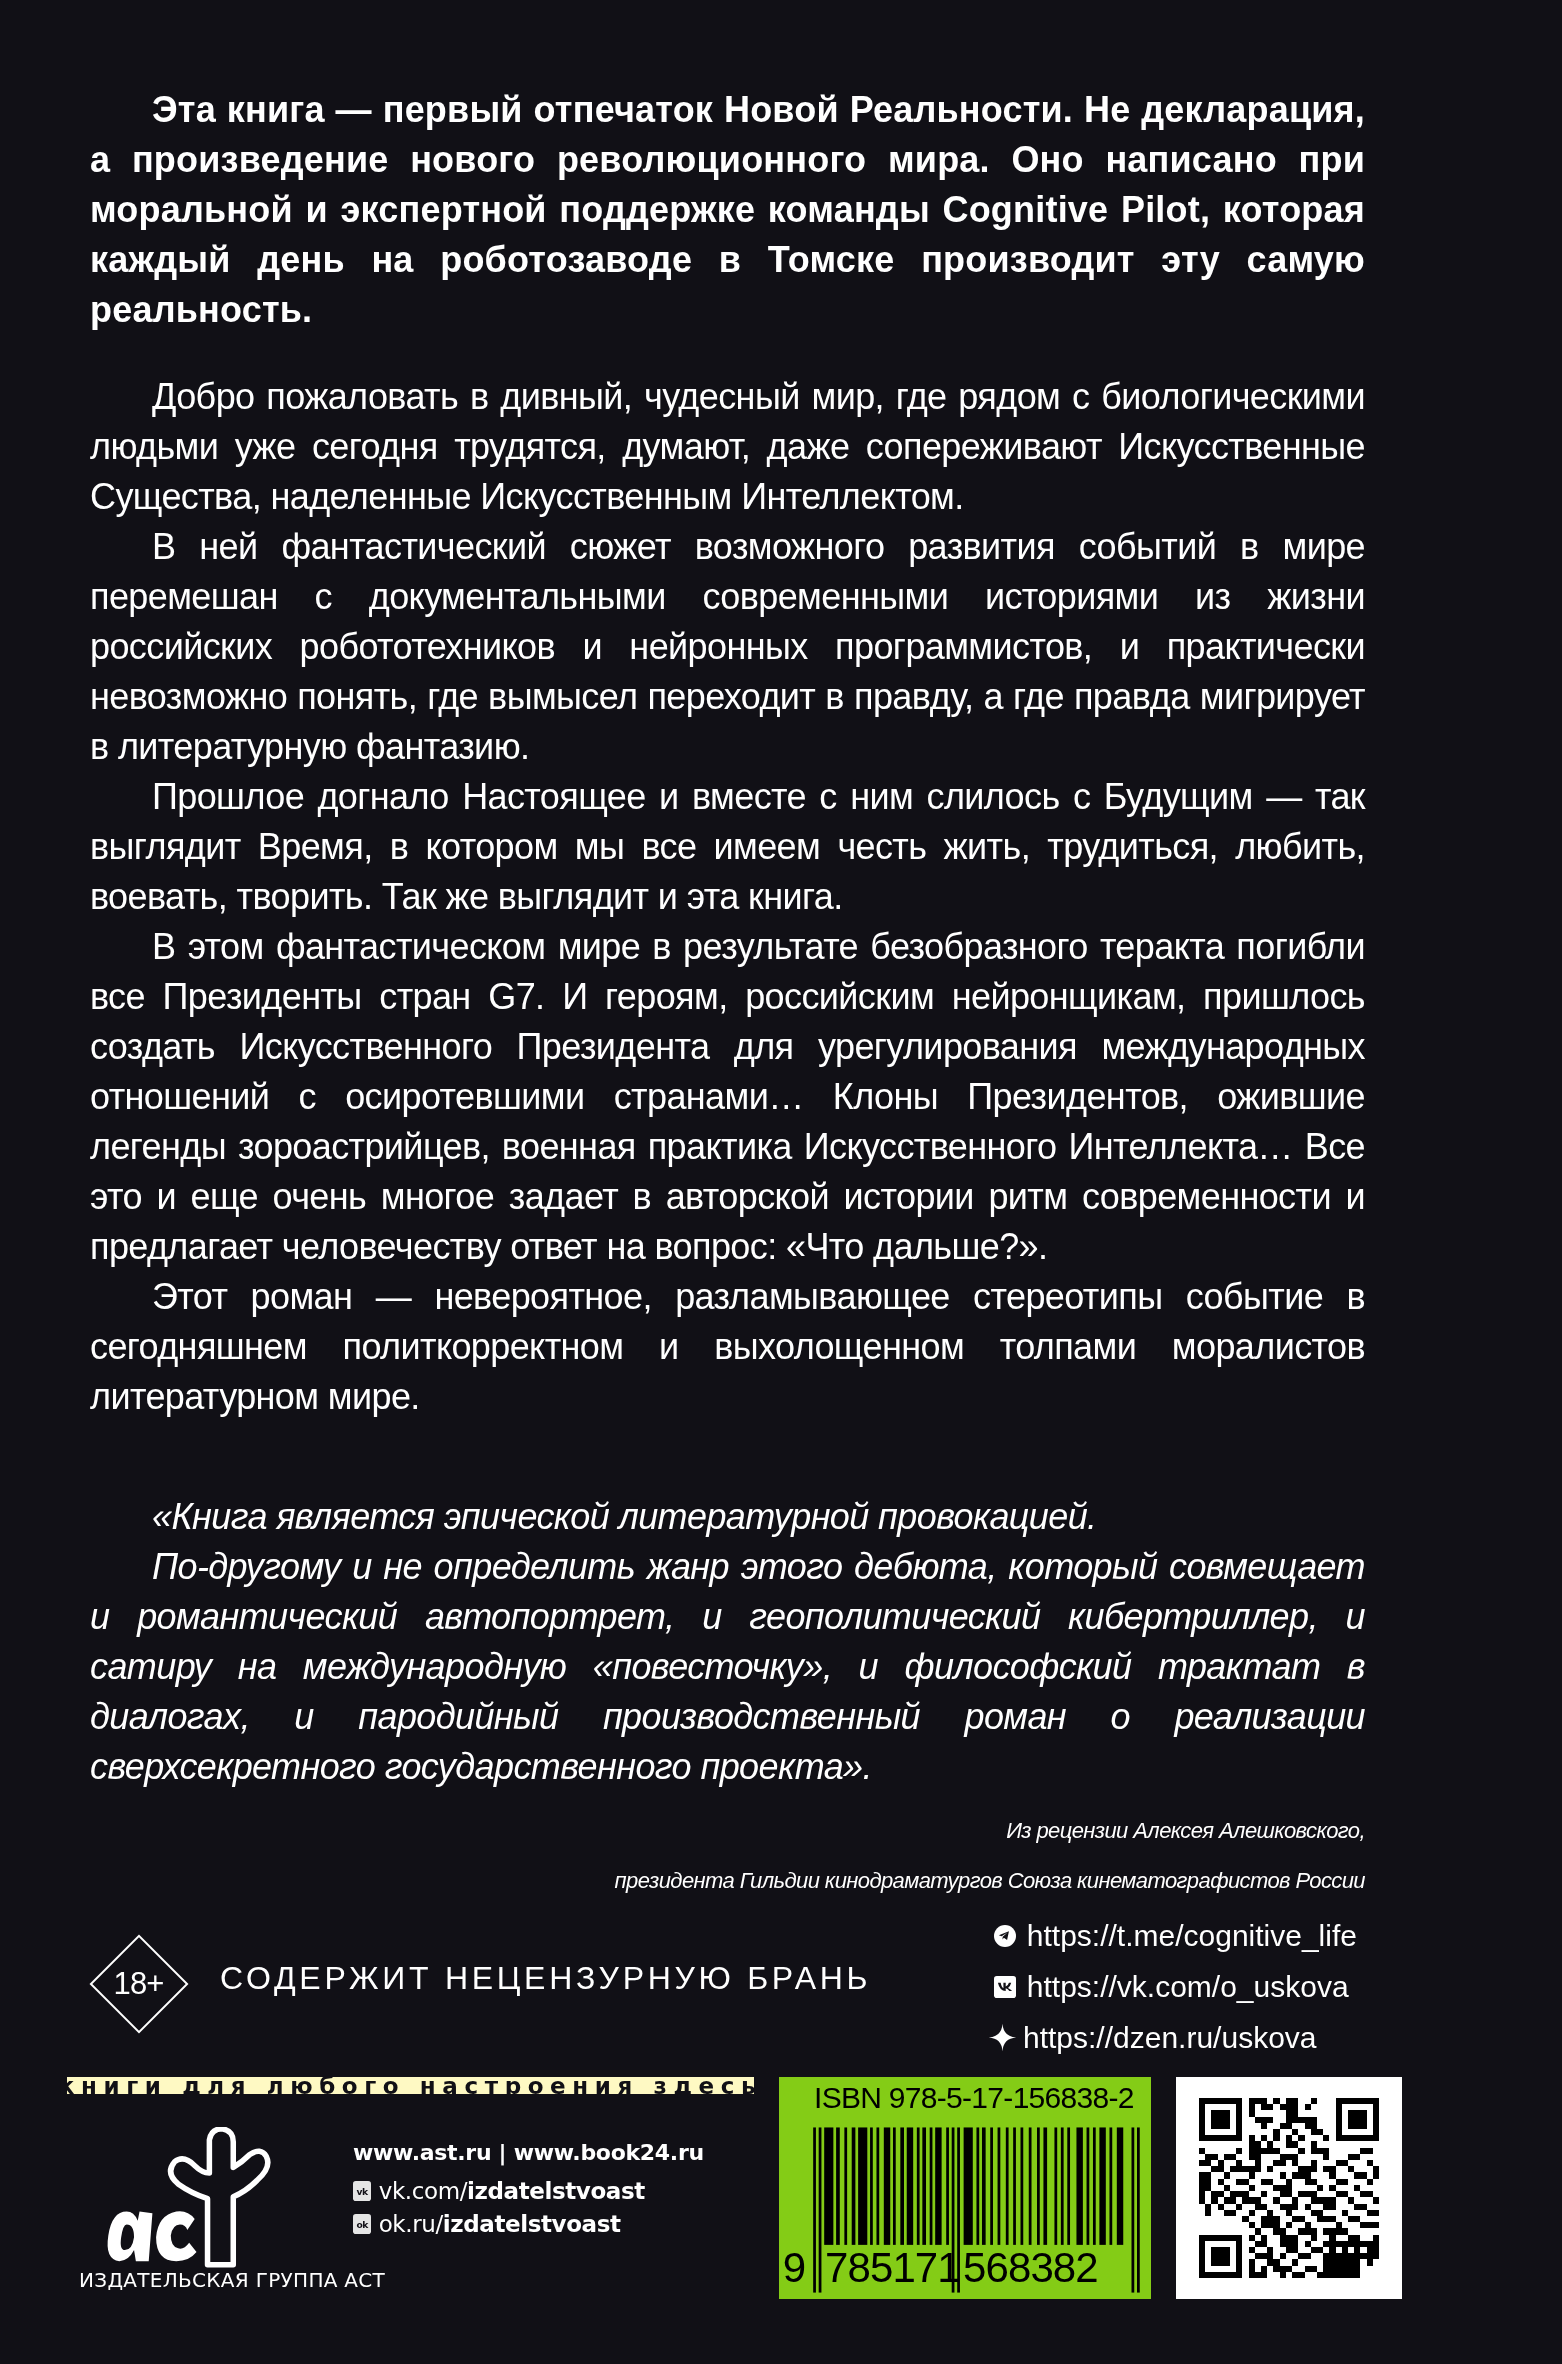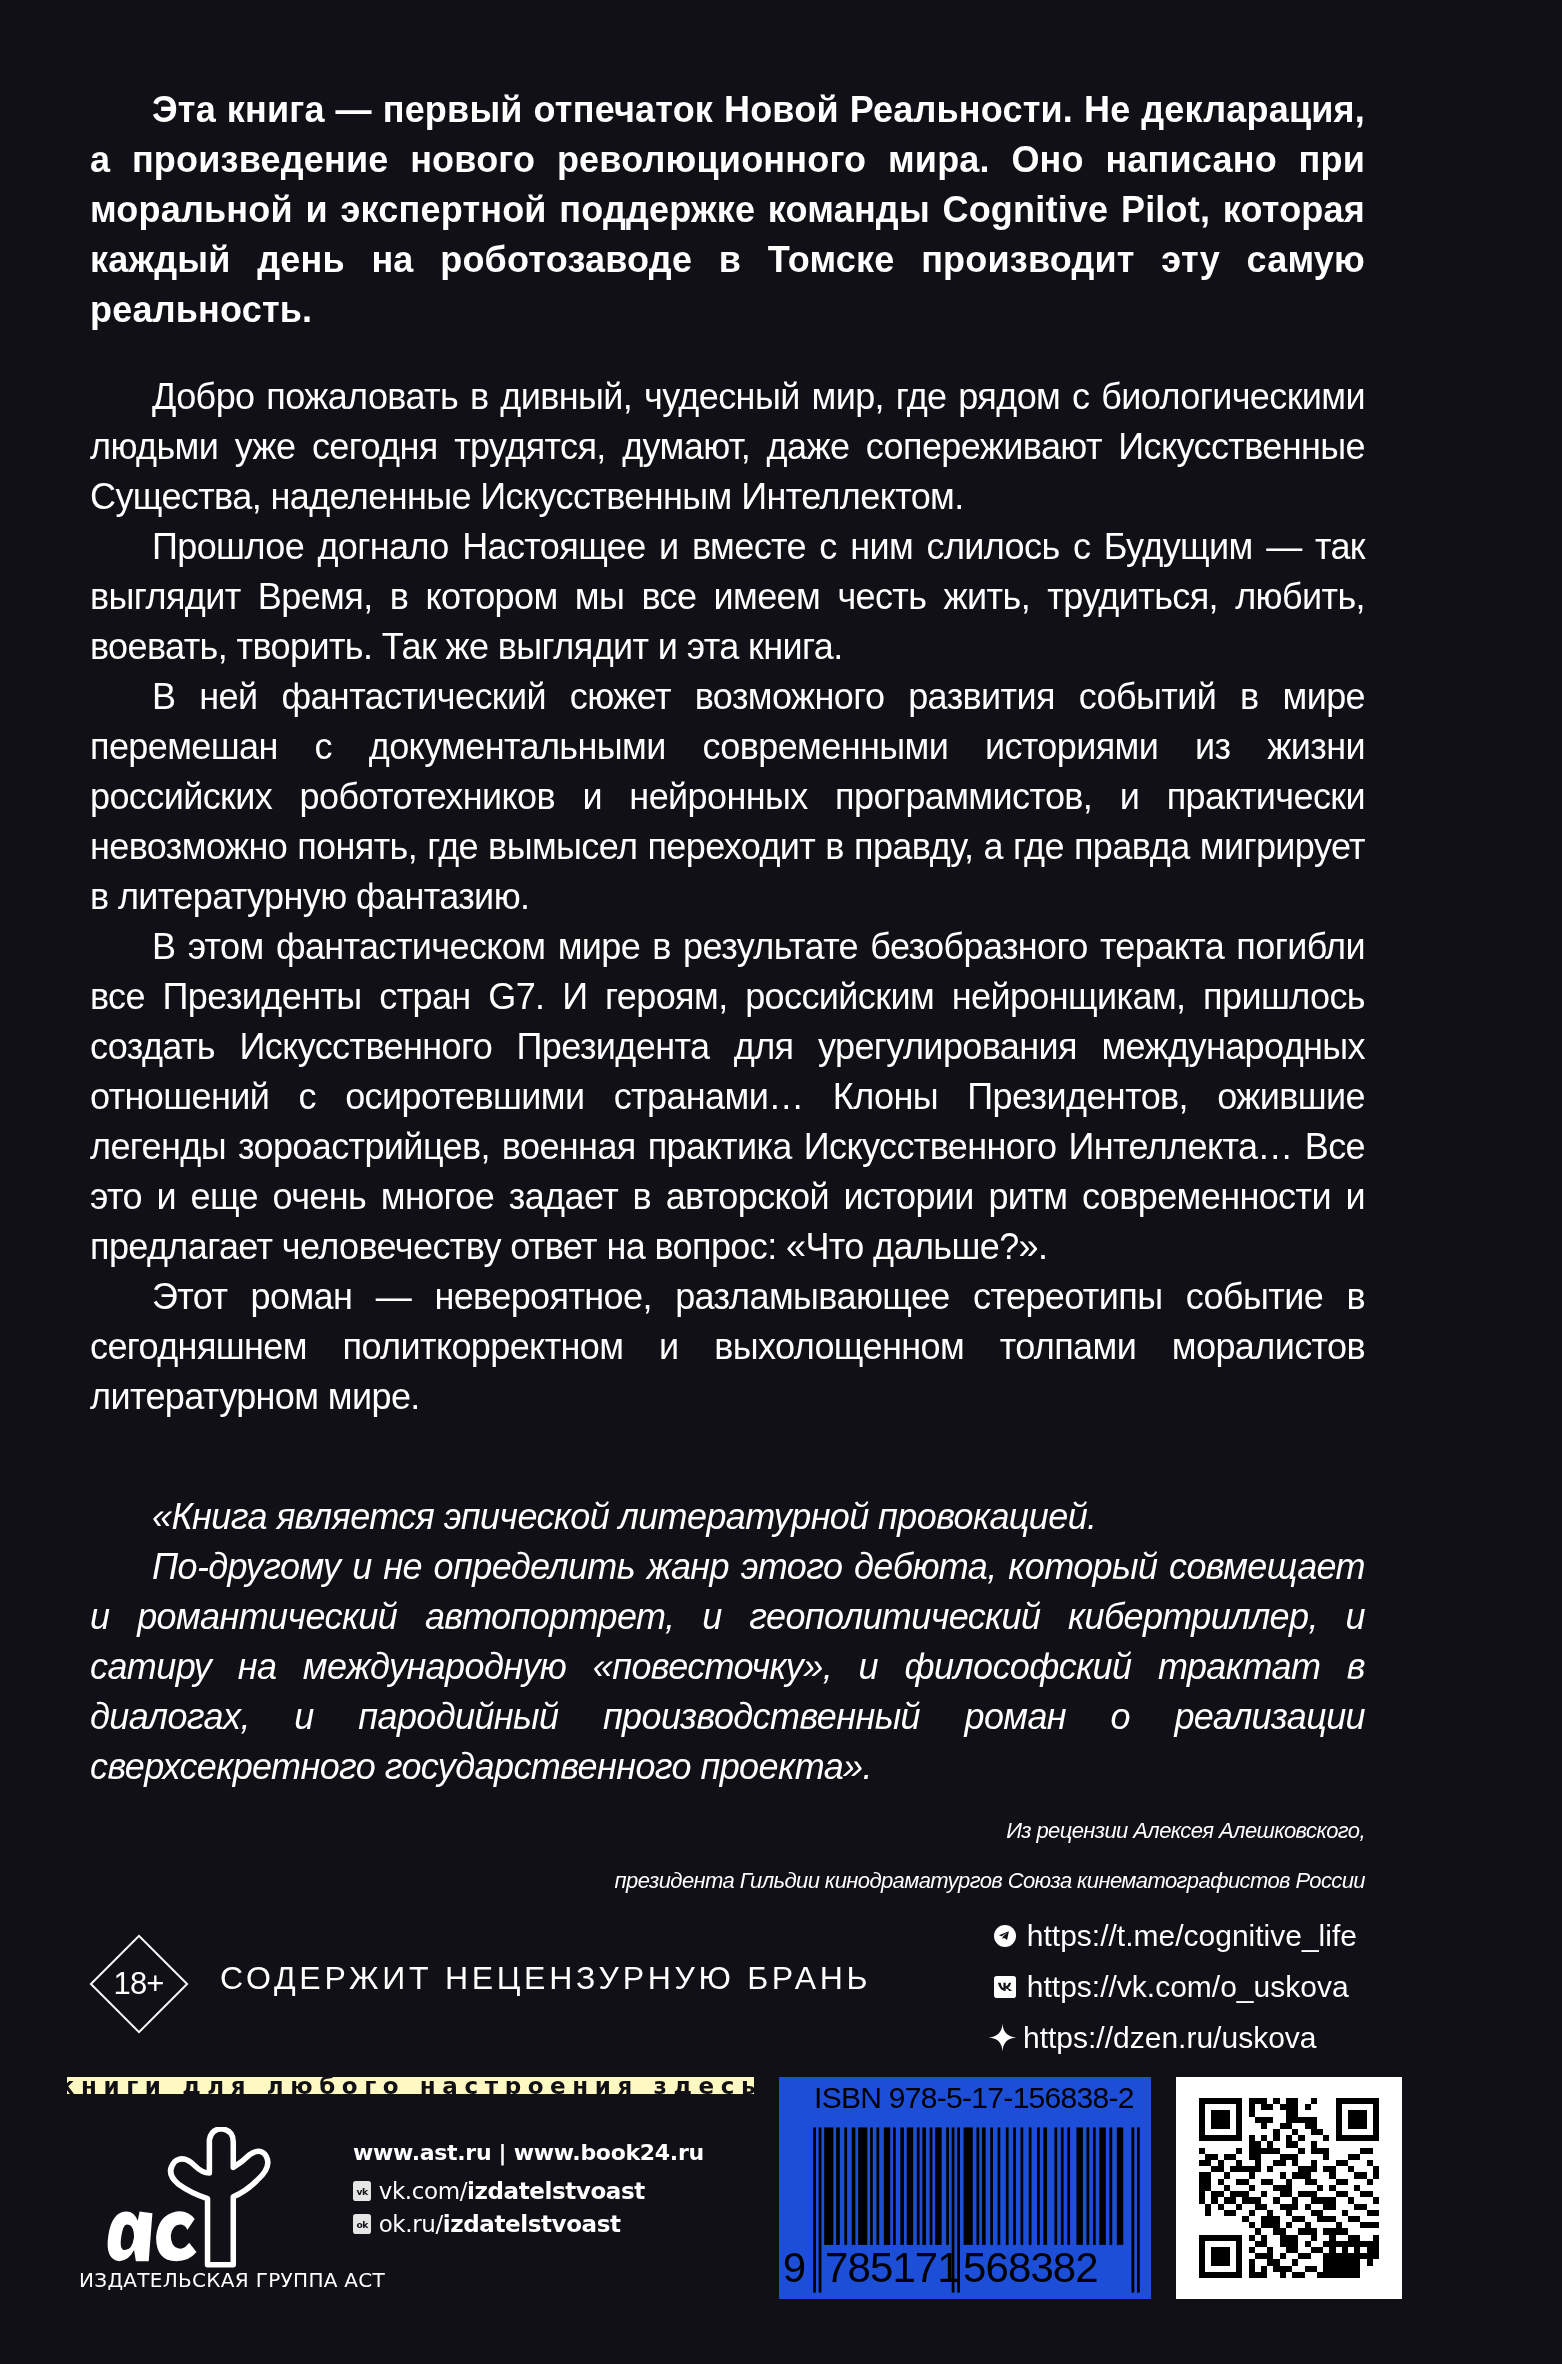--- a/index.html
+++ b/index.html
@@ -116,21 +116,21 @@
   .pub-row .bold { font-weight: bold; }
   .pub-row .mini-ico {
     width: 18.4px; height: 20px; background: #e5e5e5; color: #111016;
     border-radius: 2.8px; margin-right: 7.3px;
     font-size: 9.2px; font-weight: bold;
     display: inline-flex; align-items: center; justify-content: center;
   }
 
   .barcode-box {
     left: 779px; top: 2077px; width: 372px; height: 222px;
-    background: #1d4ed8; color: #000; text-decoration: underline;
+    background: #84cc16; color: #000; text-decoration: underline;
   }
   .isbn-text {
     position: absolute; left: 35px; top: 3.7px;
     font-size: 30px; letter-spacing: -0.7px; white-space: nowrap;
   }
   .barcode-svg { position: absolute; left: 0; top: 0; }
   .ean-digits {
     position: absolute; left: 0; top: 163px; width: 372px; height: 55px;
   }
   .ean-digits span { position: absolute; font-size: 42px; line-height: 55px; letter-spacing: -0.9px; }
@@ -143,22 +143,22 @@
 </style>
 </head>
 <body>
 
 <div class="abs col lead">
   <p>Эта книга — первый отпечаток Новой Реальности. Не декларация, а произведение нового революционного мира. Оно написано при моральной и экспертной поддержке команды Cognitive Pilot, которая каждый день на роботозаводе в Томске производит эту самую реальность.</p>
 </div>
 
 <div class="abs col body">
   <p>Добро пожаловать в дивный, чудесный мир, где рядом с биологическими людьми уже сегодня трудятся, думают, даже сопереживают Искусственные Существа, наделенные Искусственным Интеллектом.</p>
+  <p>В ней фантастический сюжет возможного развития событий в мире перемешан с документальными современными историями из жизни российских робототехников и нейронных программистов, и практически невозможно понять, где вымысел переходит в правду, а где правда мигрирует в литературную фантазию.</p>
   <p>Прошлое догнало Настоящее и вместе с ним слилось с Будущим — так выглядит Время, в котором мы все имеем честь жить, трудиться, любить, воевать, творить. Так же выглядит и эта книга.</p>
-  <p>В ней фантастический сюжет возможного развития событий в мире перемешан с документальными современными историями из жизни российских робототехников и нейронных программистов, и практически невозможно понять, где вымысел переходит в правду, а где правда мигрирует в литературную фантазию.</p>
   <p>В этом фантастическом мире в результате безобразного теракта погибли все Президенты стран G7. И героям, российским нейронщикам, пришлось создать Искусственного Президента для урегулирования международных отношений с осиротевшими странами… Клоны Президентов, ожившие легенды зороастрийцев, военная практика Искусственного Интеллекта… Все это и еще очень многое задает в авторской истории ритм современности и предлагает человечеству ответ на вопрос: «Что дальше?».</p>
   <p>Этот роман — невероятное, разламывающее стереотипы событие в сегодняшнем политкорректном и выхолощенном толпами моралистов литературном мире.</p>
 </div>
 
 <div class="abs col quote">
   <p>«Книга является эпической литературной провокацией.</p>
   <p>По-другому и не определить жанр этого дебюта, который совмещает и романтический автопортрет, и геополитический кибертриллер, и сатиру на международную «повесточку», и философский трактат в диалогах, и пародийный производственный роман о реализации сверхсекретного государственного проекта».</p>
 </div>
 <div class="abs col attrib">
   <div>Из рецензии Алексея Алешковского,</div>

